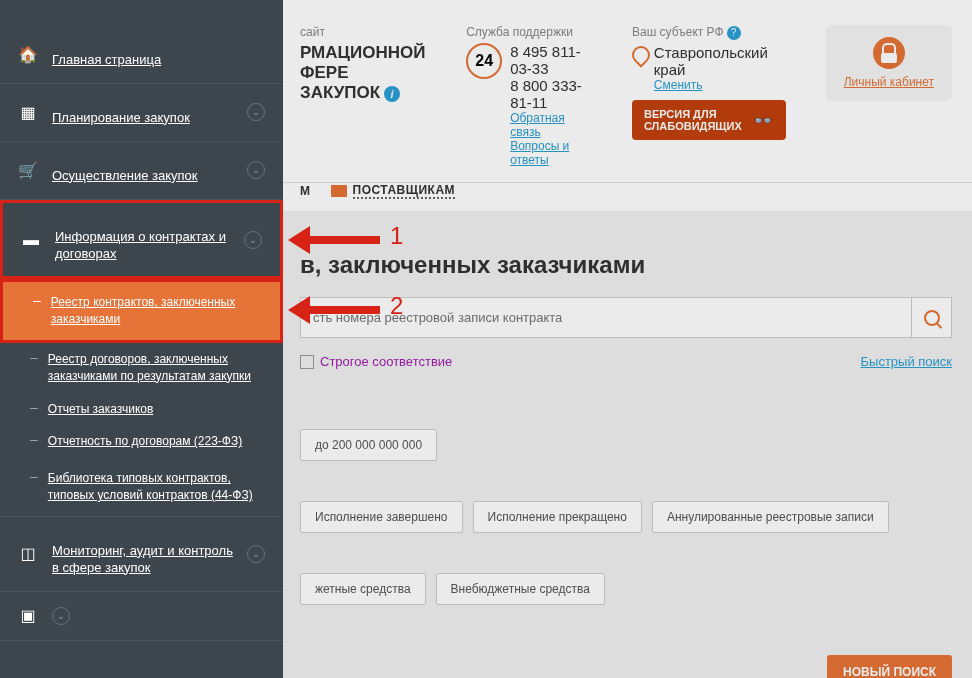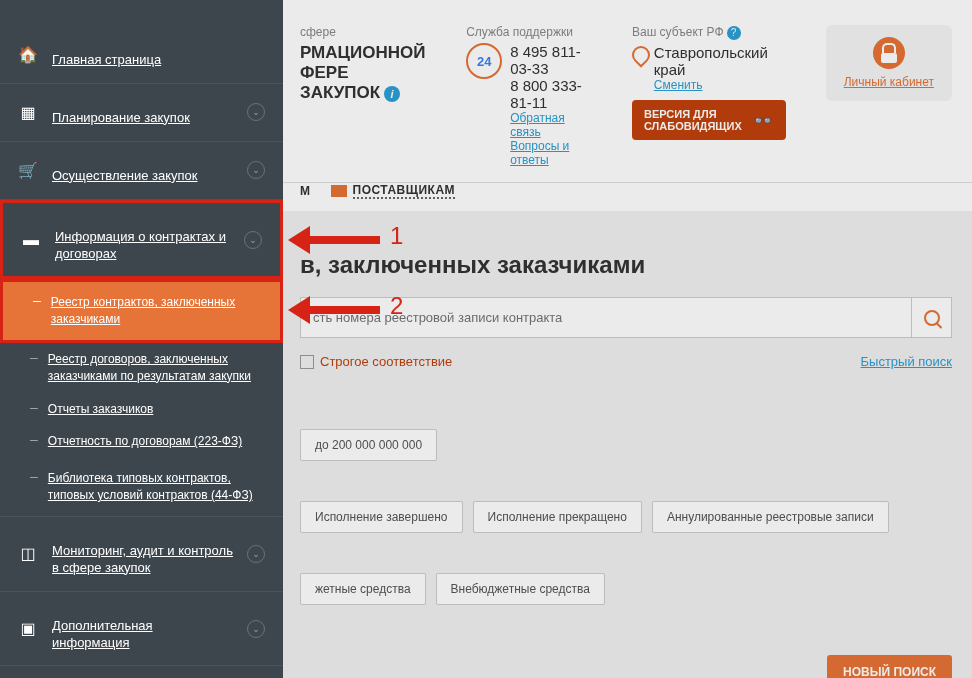--- a/index.html
+++ b/index.html
@@ -6,21 +6,21 @@
   body { font-family: Arial, sans-serif; width: 972px; height: 678px; background: #f0f0f0; position: relative; overflow: hidden; }
   
   
   .header { background: #fff; padding: 25px 20px 15px 300px; display: flex; align-items: flex-start; gap: 40px; border-bottom: 1px solid #e0e0e0; }
   .header-block { display: flex; flex-direction: column; font-size: 12px; }
   .header-title { color: #888; margin-bottom: 4px; }
   .header-logo-text { font-size: 17px; color: #333; font-weight: bold; }
   .info-icon { display: inline-block; width: 16px; height: 16px; background: #2a9fd6; border-radius: 50%; color: #fff; text-align: center; font-size: 11px; line-height: 16px; font-style: italic; margin-left: 4px; }
   
   .support-block { display: flex; gap: 8px; }
-  .support-icon { width: 36px; height: 36px; border: 2px solid #e67337; border-radius: 50%; color: #3b82f6; display: flex; align-items: center; justify-content: center; font-size: 13px; font-weight: bold; flex-shrink: 0; }
+  .support-icon { width: 36px; height: 36px; border: 2px solid #e67337; border-radius: 50%; color: #000000; display: flex; align-items: center; justify-content: center; font-size: 16px; font-weight: bold; flex-shrink: 0; }
   .phone { font-size: 15px; color: #333; font-weight: normal; }
   .link { color: #2a9fd6; text-decoration: underline; font-size: 12px; cursor: pointer; }
   
   .region-block { display: flex; gap: 6px; }
   .pin-icon { width: 18px; height: 22px; position: relative; }
   .pin-icon::before { content: ''; position: absolute; width: 14px; height: 14px; border: 2px solid #e67337; border-radius: 50% 50% 50% 0; transform: rotate(-45deg); top: 2px; }
   .region-text { font-size: 15px; color: #333; }
   .q-icon { display: inline-block; width: 14px; height: 14px; background: #2a9fd6; border-radius: 50%; color: #fff; text-align: center; font-size: 10px; line-height: 14px; margin-left: 3px; }
   
   .cabinet-block { background: #f5f5f5; border-radius: 6px; padding: 12px 18px; text-align: center; flex-shrink: 0; }
@@ -41,21 +41,21 @@
   .main-content { padding: 40px 20px 20px 300px; background: #f0f0f0; }
   .page-title { font-size: 24px; color: #333; font-weight: bold; margin-bottom: 18px; }
   
   .search-row { display: flex; gap: 0; margin-bottom: 10px; }
   .search-input { flex: 1; padding: 12px; border: 1px solid #ccc; font-size: 13px; color: #999; background: #fff; }
   .search-btn { width: 40px; background: #fff; border: 1px solid #ccc; border-left: none; display: flex; align-items: center; justify-content: center; cursor: pointer; }
   .search-icon { width: 16px; height: 16px; border: 2px solid #e67337; border-radius: 50%; position: relative; }
   .search-icon::after { content: ''; position: absolute; width: 2px; height: 7px; background: #e67337; transform: rotate(-45deg); bottom: -5px; right: -2px; }
   
   .search-options { display: flex; justify-content: space-between; padding: 6px 0 20px; font-size: 13px; }
-  .checkbox-opt { display: flex; align-items: center; gap: 6px; color: #c2410c; }
+  .checkbox-opt { display: flex; align-items: center; gap: 6px; color: #a21caf; }
   .checkbox { width: 14px; height: 14px; border: 1px solid #999; }
   .quick-search { color: #2a9fd6; text-decoration: underline; cursor: pointer; }
   
   .filter-row { display: flex; gap: 10px; margin: 40px 0 10px; flex-wrap: wrap; }
   .filter-chip { background: #fff; border: 1px solid #ccc; padding: 8px 14px; font-size: 12px; color: #555; border-radius: 2px; }
   
   .new-search-btn { background: #e67337; color: #fff; padding: 10px 16px; font-size: 12px; font-weight: bold; border-radius: 3px; float: right; margin-top: 40px; cursor: pointer; }
   
   
   .sidebar { position: absolute; top: 0; left: 0; width: 283px; height: 100%; background: #3d464d; color: #fff; z-index: 10; }
@@ -80,21 +80,21 @@
   .arrow-head { width: 0; height: 0; border-top: 14px solid transparent; border-bottom: 14px solid transparent; border-right: 22px solid #d62315; position: absolute; left: -22px; top: -10px; }
   .arrow-label { position: absolute; font-size: 24px; color: #d62315; font-weight: normal; }
   
   .overlay { position: absolute; top: 0; left: 283px; right: 0; bottom: 0; background: rgba(0,0,0,0.08); z-index: 5; pointer-events: none; }
 </style>
 </head>
 <body>
 
 <div class="header">
   <div class="header-block">
-    <span class="header-title">сфере</span>
+    <span class="header-title">сайт</span>
     <span class="header-logo-text">РМАЦИОННОЙ</span>
     <span class="header-logo-text"><span>ФЕРЕ ЗАКУПОК</span><span class="info-icon">i</span></span>
   </div>
 
   <div class="header-block">
     <span class="header-title">Служба поддержки</span>
     <div class="support-block">
       <div class="support-icon">24</div>
       <div>
         <div class="phone">8 495 811-03-33</div>
@@ -218,21 +218,20 @@
     <span class="submenu-label">Библиотека типовых контрактов, типовых условий контрактов (44-ФЗ)</span>
   </div>
 
   <div class="menu-item">
     <span class="menu-icon">◫</span>
     <span class="menu-label">Мониторинг, аудит и контроль в сфере закупок</span>
     <span class="menu-chevron">⌄</span>
   </div>
   <div class="menu-item">
     <span class="menu-icon">▣</span>
-    <span class="menu-label">Дополнительная информация</span>
     <span class="menu-chevron">⌄</span>
   </div>
 </div>
 
 <div class="arrow" style="top:236px; left:310px; width:70px;">
   <div class="arrow-head"></div>
   <div class="arrow-body" style="width:70px;"></div>
   <span class="arrow-label" style="left:80px; top:-14px;">1</span>
 </div>
 <div class="arrow" style="top:306px; left:310px; width:70px;">

